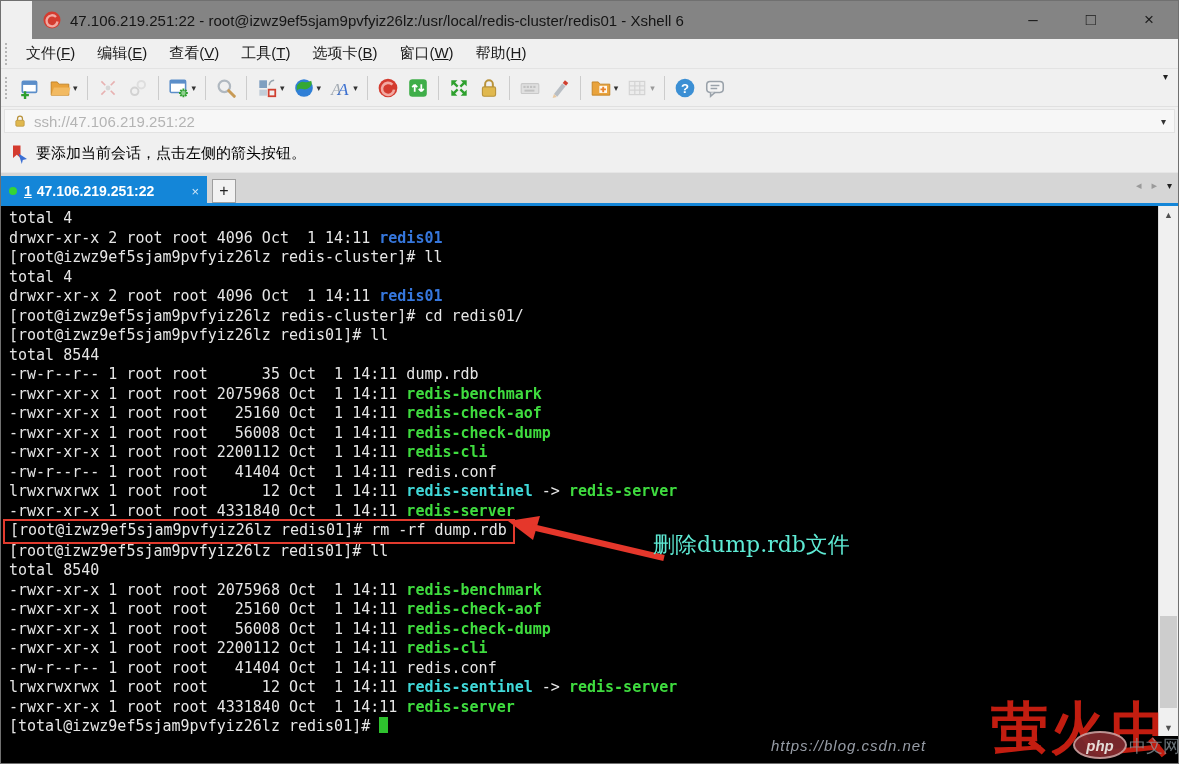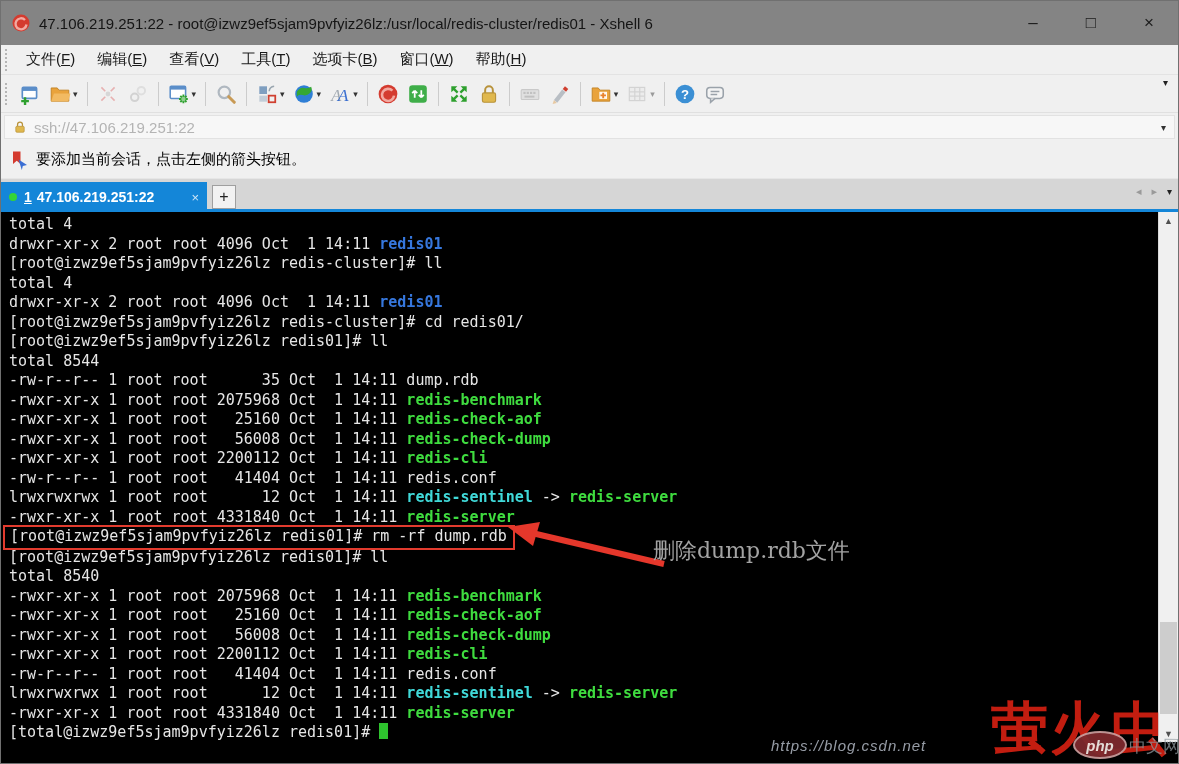--- a/index.html
+++ b/index.html
@@ -1,20 +1,20 @@
 <!DOCTYPE html>
 <html><head>
 <meta charset="utf-8">
 <style>
   * { margin:0; padding:0; box-sizing:border-box; }
   html,body { width:1179px; height:764px; overflow:hidden; }
   body { font-family:"Liberation Sans","DejaVu Sans",sans-serif; position:relative; background:#f0f0f0; border:1px solid #707070; }
 
   
-  #titlebar { height:44px; background:#848484; display:flex; align-items:center; padding:0 0 0 10px; }
+  #titlebar { height:38px; background:#848484; display:flex; align-items:center; padding:0 0 0 10px;margin-left:31px; }
   #titlebar .app-icon { width:20px; height:20px; margin-right:8px; flex:0 0 auto; }
   #titlebar .title-text { font-size:15px; color:#151515; flex:1 1 auto; white-space:nowrap; overflow:hidden; }
   .win-controls { display:flex; height:100%; }
   .win-btn { width:58px; height:100%; display:flex; align-items:center; justify-content:center; font-size:17px; color:#1b1b1b; cursor:default; }
 
   
   #menubar { height:30px; background:#f0f0f0; display:flex; align-items:center; font-size:15px; color:#1a1a1a; border-bottom:1px solid #e3e3e3; }
   .gripper { width:5px; height:22px; border-left:2px dotted #b5b5b5; margin:0 5px 0 4px; }
   .menu-item { padding:0 11px; cursor:default; }
   .menu-item u { text-decoration:underline; }
@@ -57,21 +57,21 @@
   #term { position:absolute; left:0; top:0; right:20px; bottom:0; padding:3px 0 0 8px; font-family:"DejaVu Sans Mono","Liberation Mono",monospace; font-size:15px; line-height:19.5px; overflow:hidden; }
   .tl { white-space:pre; }
   .seg-w { color:#e6e6e6; }
   .seg-b { color:#3677dd; font-weight:bold; }
   .seg-g { color:#3fdc3f; font-weight:bold; }
   .seg-c { color:#40d9d9; font-weight:bold; }
   .cursor-block { display:inline-block; width:9px; height:16px; background:#2ec22e; vertical-align:-2px; }
   .redbox { display:inline-block; border:2px solid #e23b2e; padding:0 6px 1px 5px; margin:-2px 0 -2px -6px; }
 
   #arrow-svg { position:absolute; left:505px; top:308px; pointer-events:none; }
-  #annotation-label { position:absolute; left:652px; top:324px; font-family:"DejaVu Serif","Liberation Serif",serif; font-size:22px; color:#a3a3a3; white-space:nowrap; }
+  #annotation-label { position:absolute; left:652px; top:324px; font-family:"DejaVu Serif","Liberation Serif",serif; font-size:22px; color:#5eead4; white-space:nowrap; }
 
   
   #scrollbar { position:absolute; right:0; top:0; width:20px; height:530px; background:#f0f0f0; border-left:1px solid #dadada; }
   .scroll-btn { height:17px; display:flex; align-items:center; justify-content:center; font-size:9px; color:#505050; }
   #scroll-thumb { position:absolute; left:1px; right:1px; top:410px; height:92px; background:#cdcdcd; }
   #scroll-down { position:absolute; bottom:0; left:0; right:0; }
 
   
   #statusbar { height:29px; background:#f0f0f0; display:flex; align-items:center; font-size:14px; color:#333; padding:0 8px; position:relative; }
   #status-host { flex:0 0 auto; }

